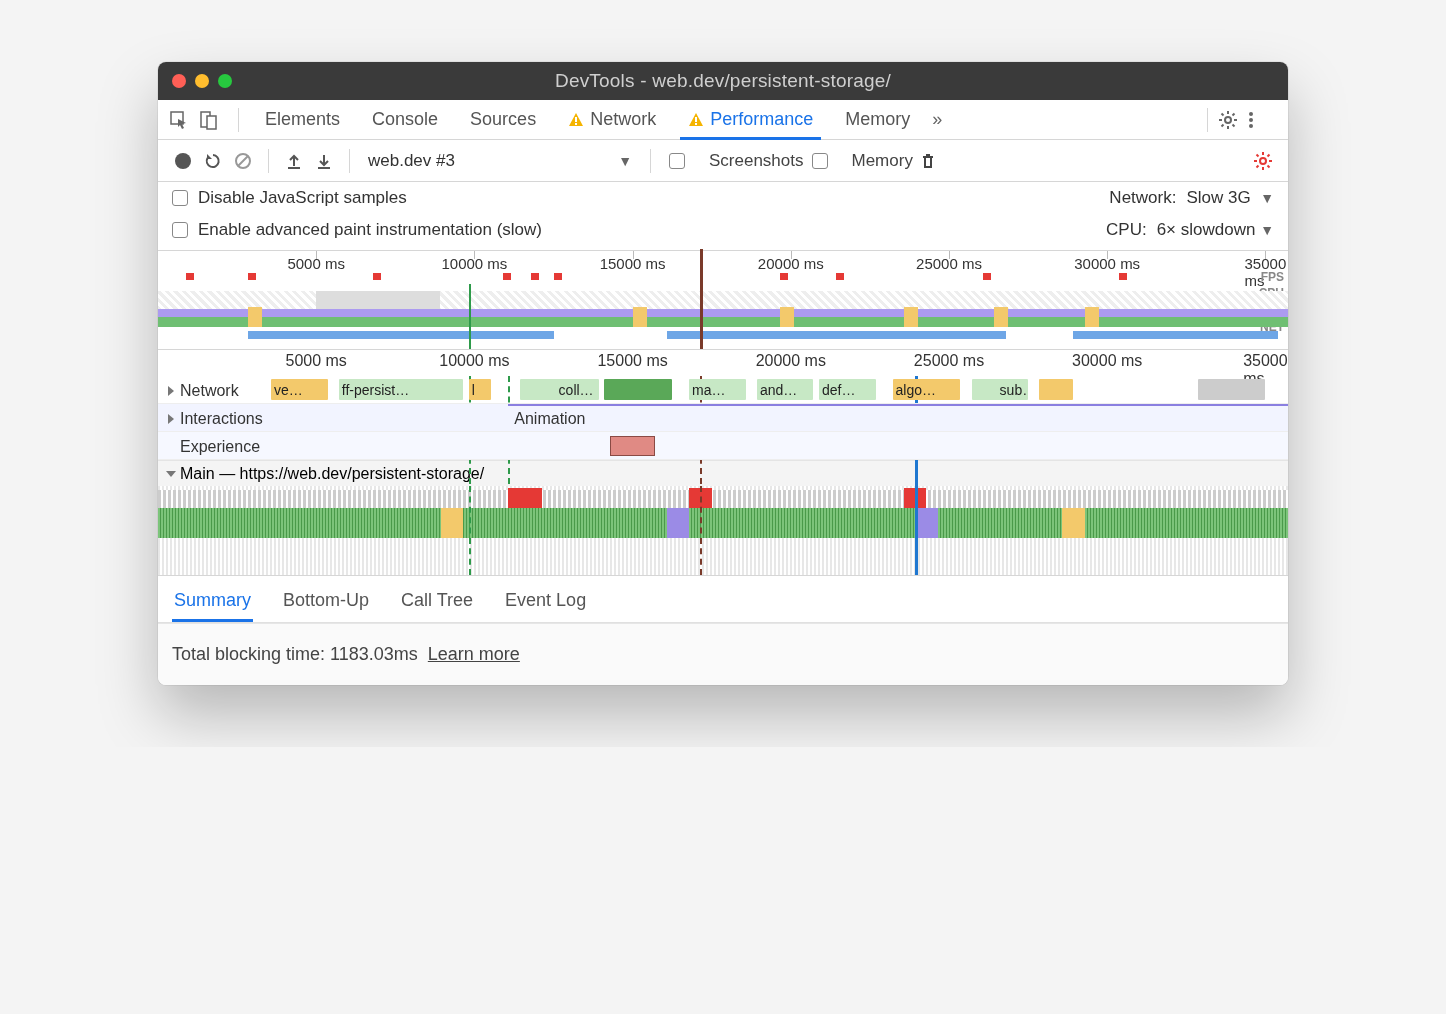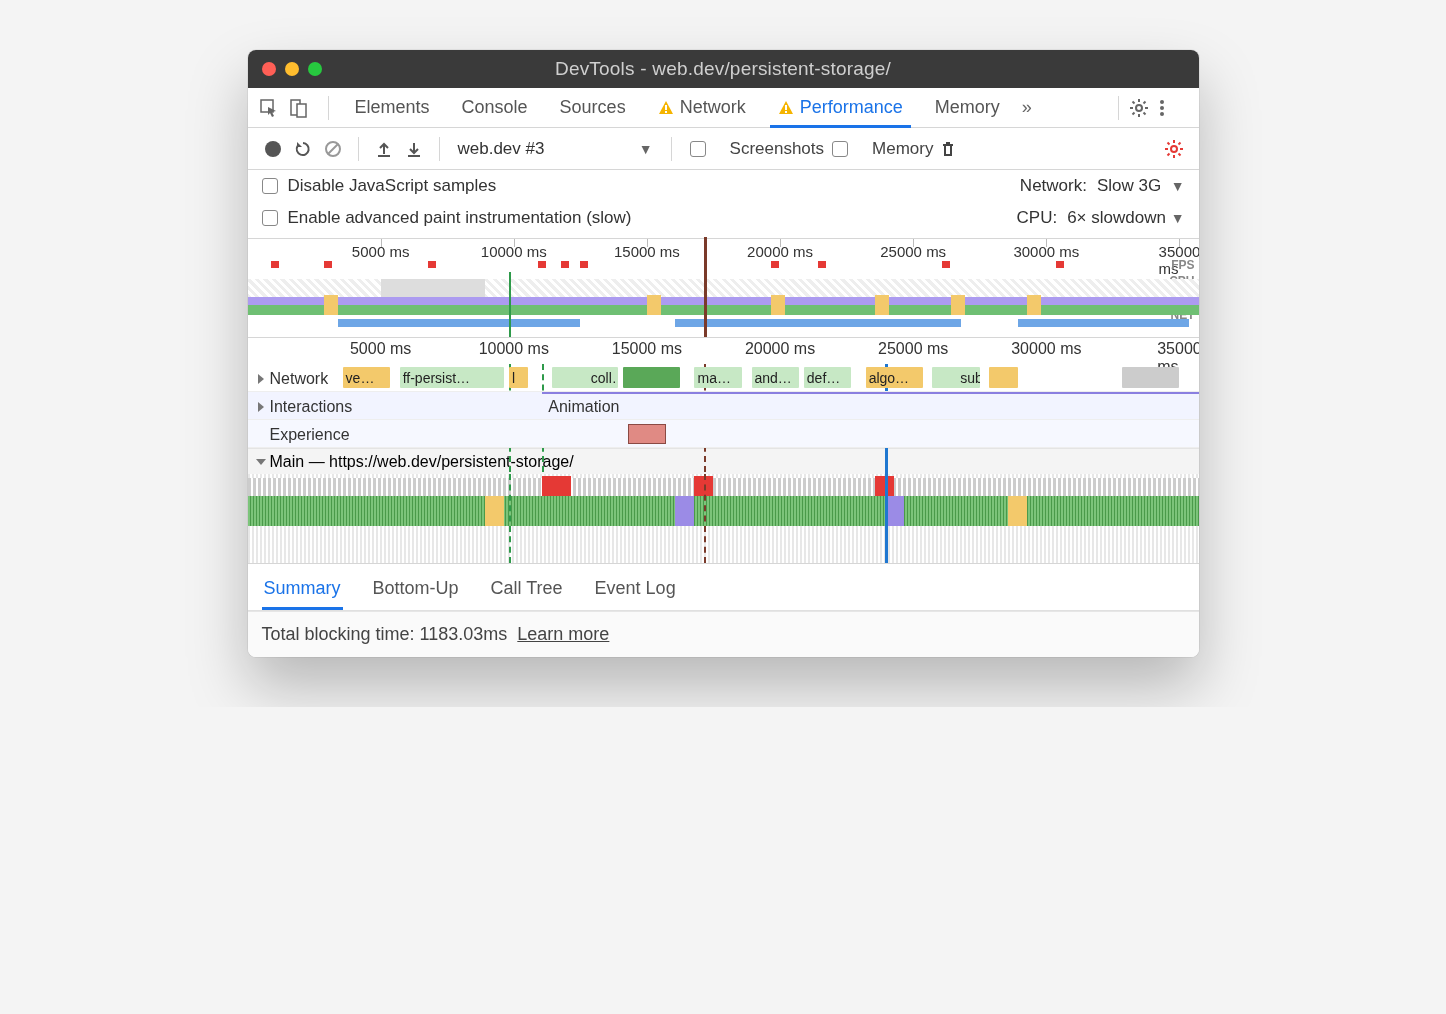--- a/index.html
+++ b/index.html
@@ -1,18 +1,18 @@
 <!DOCTYPE html>
 <html><head>
 <meta charset="utf-8">
 <style>
   * { box-sizing: border-box; margin: 0; padding: 0; font-family: "Helvetica Neue", Arial, sans-serif; }
   body { background: #f4f4f4; padding: 50px; }
   .window {
-    width: 951px; margin: 0 auto; background: #fff;
+    width: 1130px; margin: 12px auto; background: #fff;
     border-radius: 8px; overflow: hidden;
     box-shadow: 0 30px 60px rgba(0,0,0,.25), 0 0 0 1px rgba(0,0,0,.05);
   }
   .titlebar {
     background: #3a3a3a; height: 38px; display:flex; align-items:center;
     padding: 0 14px; color:#ddd; font-size:18px;
   }
   .lights { display:flex; gap:9px; }
   .light { width:14px; height:14px; border-radius:50%; }
   .light.r{background:#ff5f56;} .light.y{background:#ffbd2e;} .light.g{background:#27c93f;}
@@ -77,21 +77,21 @@
   .flame{position:relative;height:90px;background:#fff;border-bottom:1px solid #d6d6d6;overflow:hidden;}
   .flame .bar{position:absolute;top:0;height:20px;background:#ddd;}
   .flame .bar2{position:absolute;top:22px;height:30px;}
   .dash-green{position:absolute;top:0;bottom:0;width:0;border-left:2px dashed #2e9a4a;}
   .dash-brown{position:absolute;top:0;bottom:0;width:0;border-left:2px dashed #7a3a2a;}
   .solid-blue{position:absolute;top:0;bottom:0;width:3px;background:#1f77d0;}
   
   .btabs{display:flex;gap:28px;padding:6px 14px 0;border-bottom:1px solid #e0e0e0;font-size:18px;}
   .btab{padding:8px 2px;color:#555;cursor:pointer;}
   .btab.sel{color:#1a73e8;border-bottom:3px solid #1a73e8;}
-  .footer{padding:12px 14px;font-size:18px;color:#444;border-top:1px solid #e6e6e6;background:#fafafa;}
+  .footer{padding:20px 14px;font-size:18px;color:#444;border-top:1px solid #e6e6e6;background:#fafafa;}
   .footer a { color:#444; text-decoration:underline;}
   svg{display:block;}
 </style>
 </head>
 <body>
 
 <div class="window">
 
   <div class="titlebar">
     <div class="lights">

